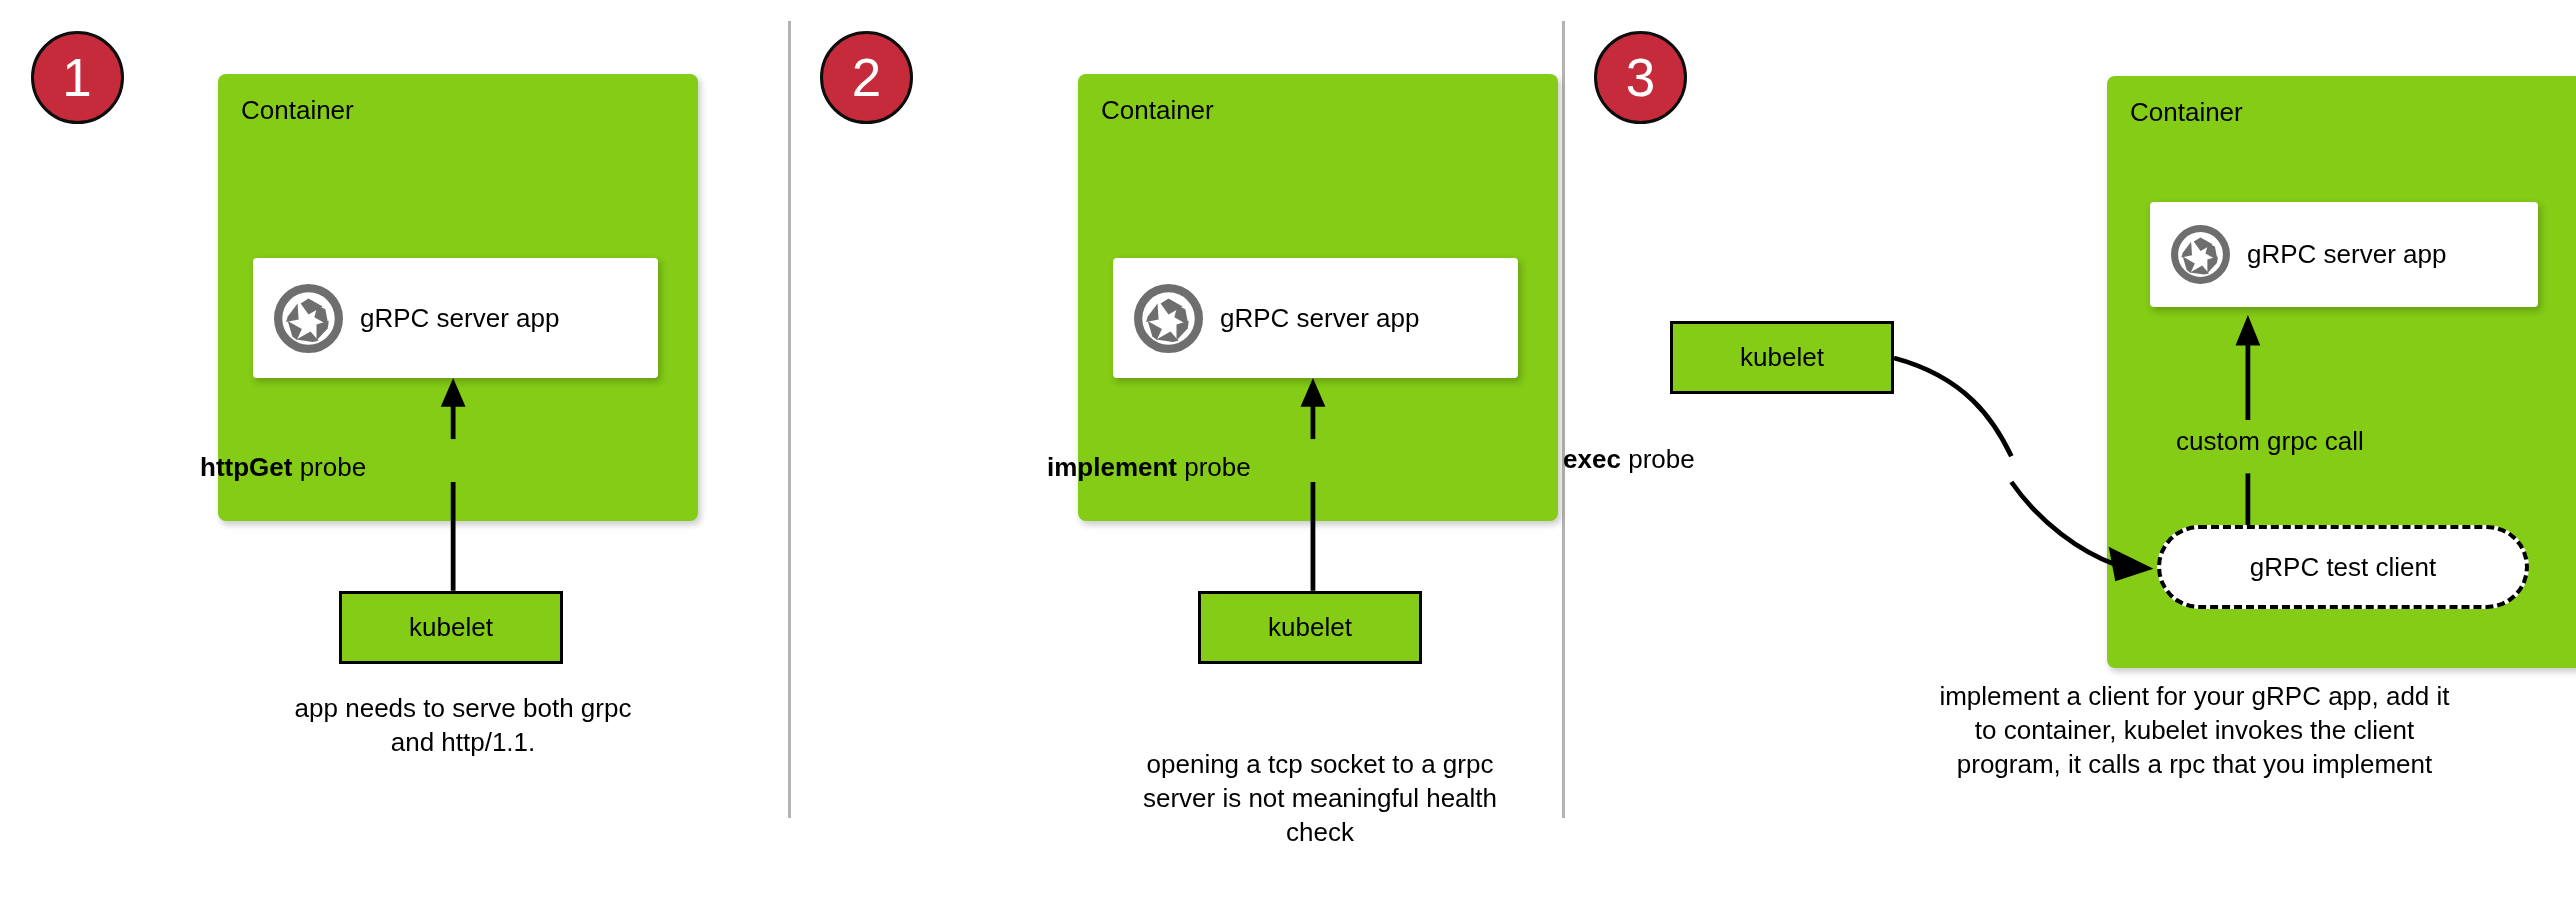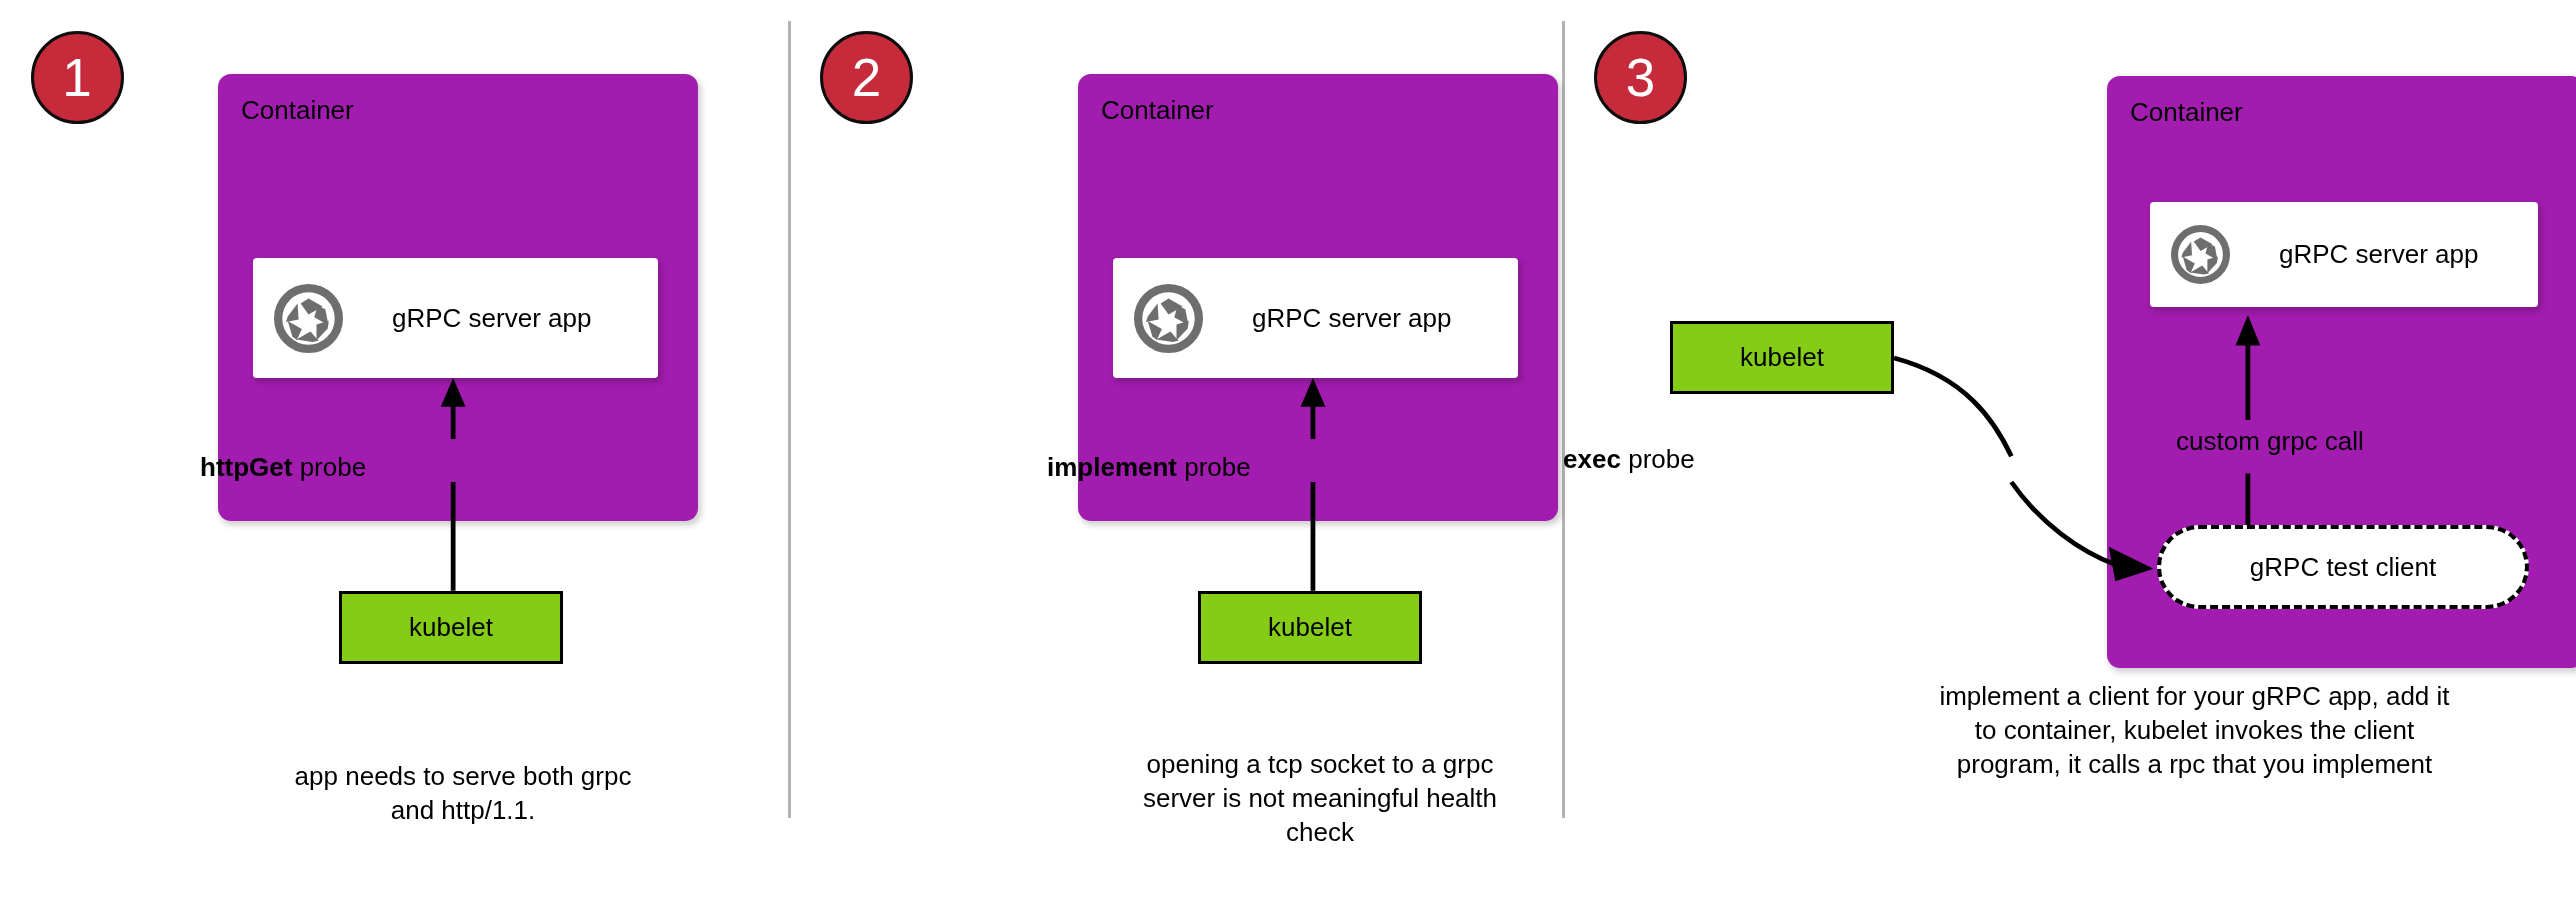--- a/index.html
+++ b/index.html
@@ -59,22 +59,22 @@
     line-height: 1;
     font-weight: 400;
   }
   #badge-1 { left: 30.5px;  top: 30.5px; }
   #badge-2 { left: 29px;  top: 30.5px; }
   #badge-3 { left: 29px;  top: 30.5px; }
 
   
   .container-box {
     position: absolute;
-    background: #a21caf;
-    border-radius: 13px;
+    background: #84cc16;
+    border-radius: 8px;
     box-shadow: 2.9px 3.8px 6.7px rgba(0,0,0,0.20);
   }
   #container-1 { left: 218px; top: 74px; width: 480px; height: 447px; }
   #container-2 { left: 287px; top: 74px; width: 480px; height: 447px; }
   #container-3 { left: 542px; top: 76px; width: 477px; height: 592px; }
 
   .container-label {
     position: absolute;
     left: 23px;
     top: 21px;
@@ -86,21 +86,20 @@
   
   .app-card {
     position: absolute;
     background: #ffffff;
     border-radius: 3.8px;
     box-shadow: 2.9px 3.8px 7.6px rgba(0,0,0,0.22);
     display: flex;
     align-items: center;
     box-sizing: border-box;
     padding-left: 21px;
-    gap: 32px;
   }
   #appcard-1 { left: 253px; top: 258px; width: 405px; height: 120px; }
   #appcard-2 { left: 322px; top: 258px; width: 405px; height: 120px; }
   #appcard-3 { left: 585px; top: 202px; width: 388px; height: 105px; }
 
   .app-card .aperture-icon {
     flex: 0 0 auto;
     width: 69px;
     height: 69px;
     display: block;
@@ -175,21 +174,21 @@
 
   
   .caption {
     position: absolute;
     font-size: 26px;
     line-height: 1.30;
     text-align: center;
     color: #000000;
     white-space: pre-line;
   }
-  #caption-1 { left: 134px; top: 760px; width: 658px; text-align: center; }
+  #caption-1 { left: 134px; top: 692px; width: 658px; text-align: center; }
   #caption-2 { left: 200px; top: 748px; width: 658px; }
   #caption-3 { left: 248px; top: 680px; width: 763px; }
 </style>
 </head>
 <body>
 
 <div id="stage">
 
   <div class="divider" id="divider-1"></div>
   <div class="divider" id="divider-2"></div>

